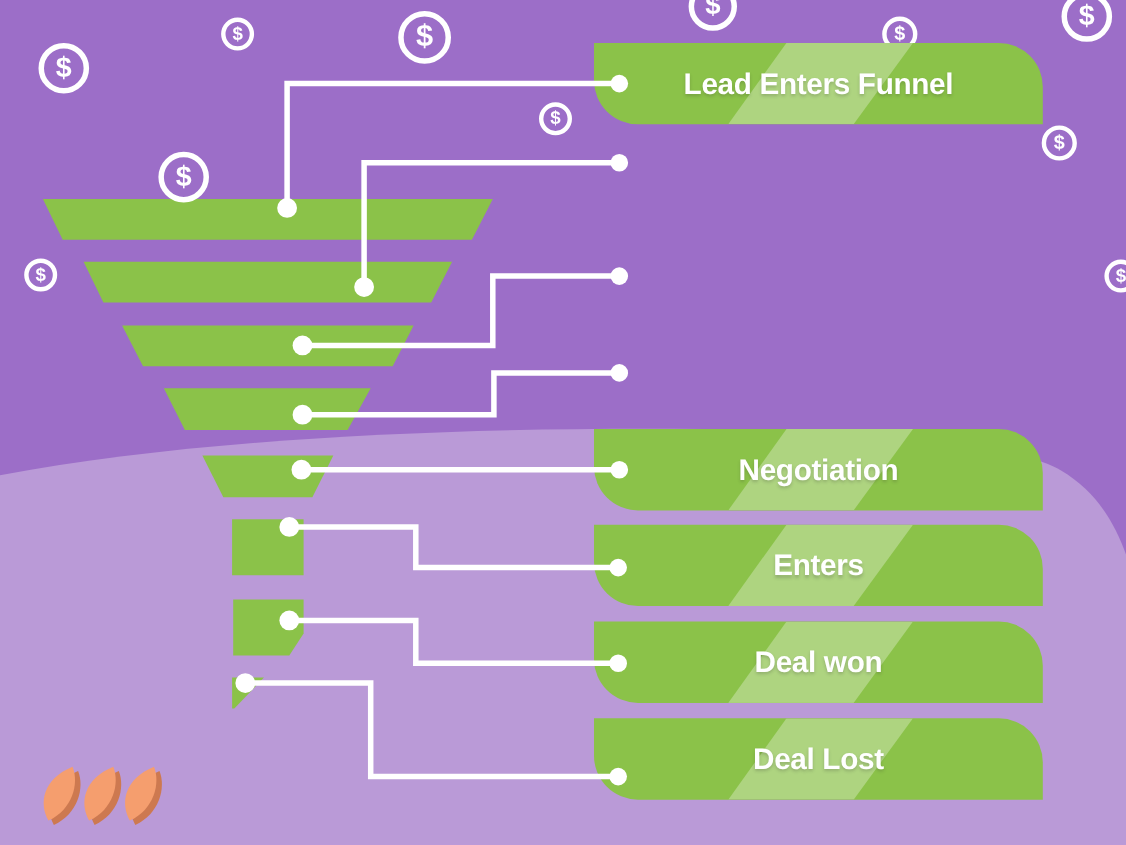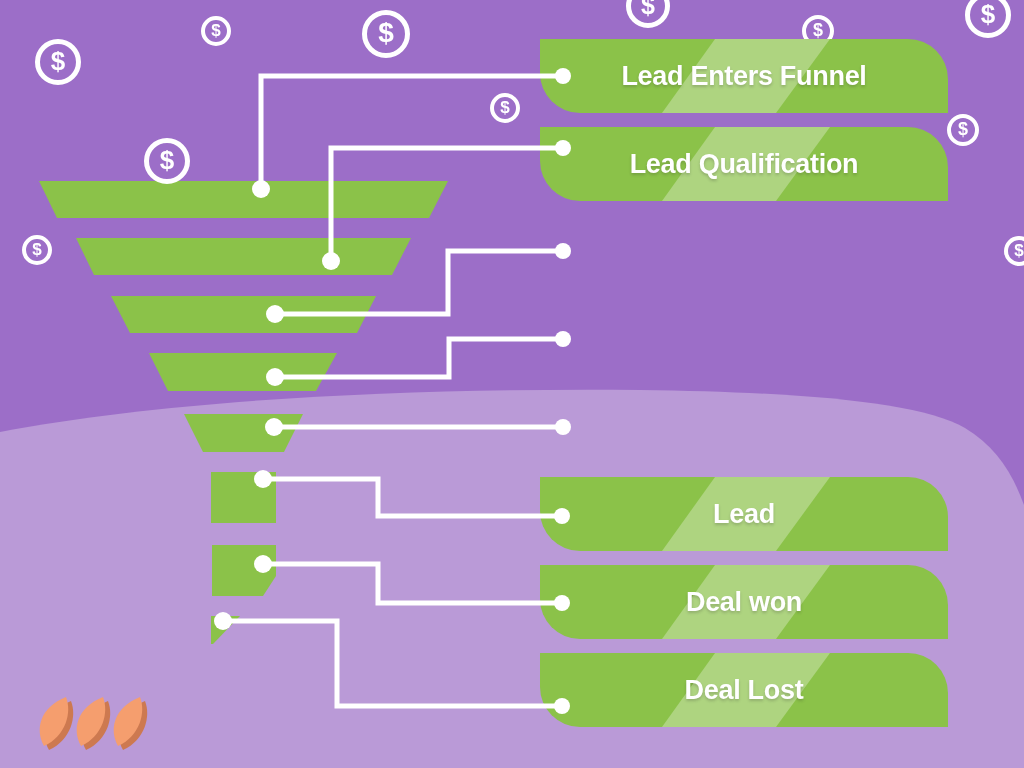--- a/index.html
+++ b/index.html
@@ -119,27 +119,27 @@
     <div class="coin" style="left:1004px;top:236px;width:30px;height:30px;border-width:4px;font-size:17px;">
         <span>$</span>
       </div>
   </div>
 
   <div class="bars-layer">
     <div class="bar" style="top:39px">
         <div class="stripe"></div>
         <span class="bar-label">Lead Enters Funnel</span>
       </div>
-    <div class="bar" style="top:127px">
+    <div class="bar" style="top:390px">
         <div class="stripe"></div>
-        <span class="bar-label">Lead Qualification</span>
+        <span class="bar-label">Negotiation</span>
       </div>
     <div class="bar" style="top:477px">
         <div class="stripe"></div>
-        <span class="bar-label">Lead</span>
+        <span class="bar-label">Enters</span>
       </div>
     <div class="bar" style="top:653px">
         <div class="stripe"></div>
         <span class="bar-label">Deal Lost</span>
       </div>
     <div class="bar" style="top:565px">
         <div class="stripe"></div>
         <span class="bar-label">Deal won</span>
       </div>
   </div>

